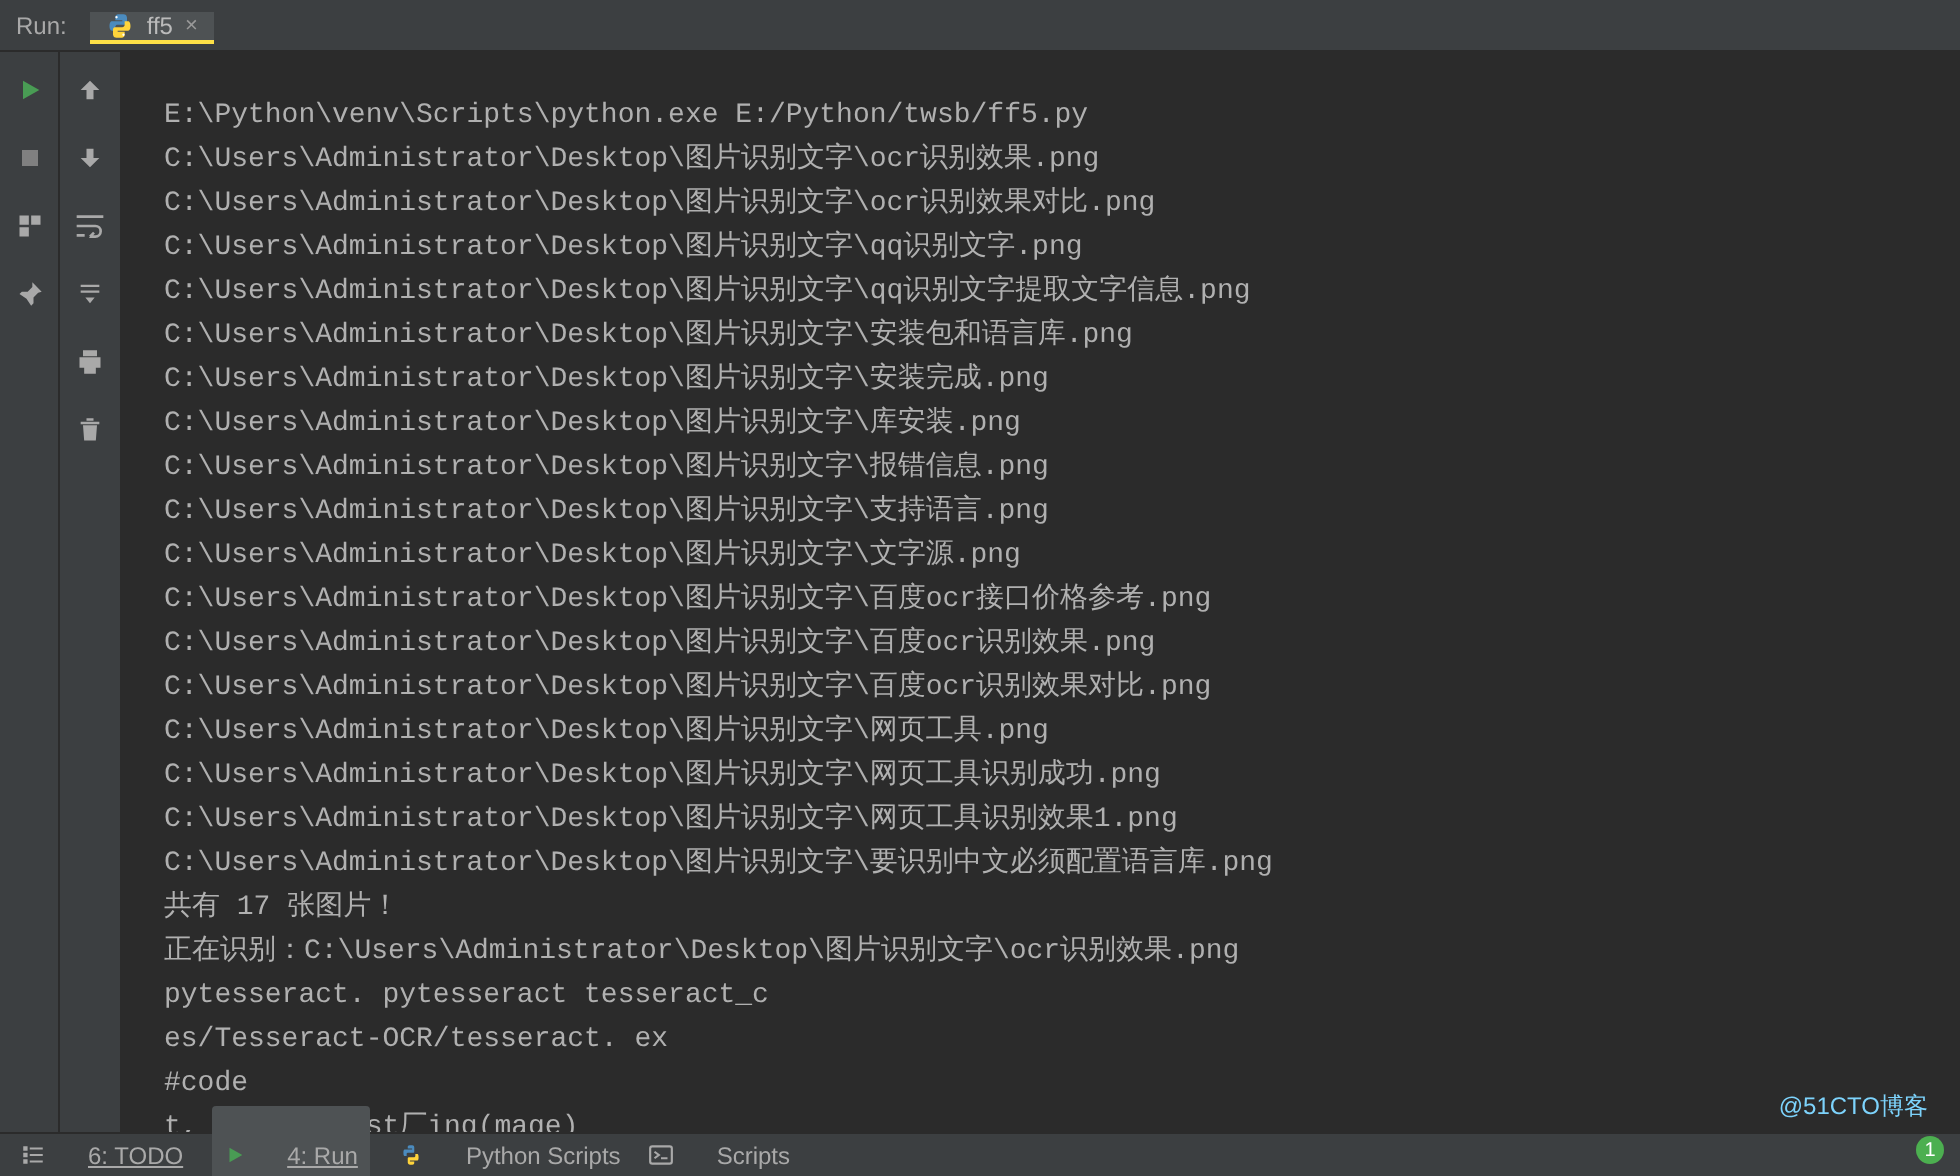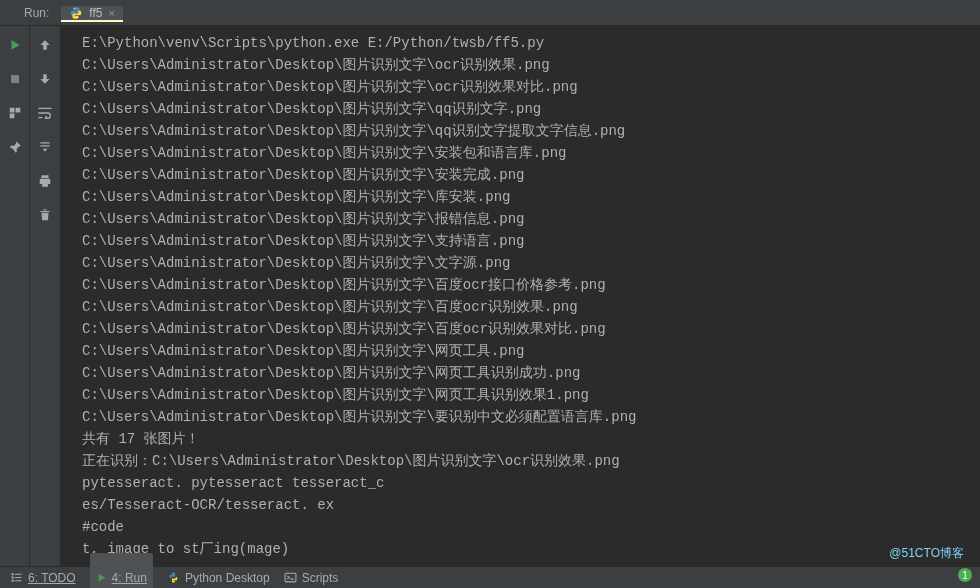--- a/index.html
+++ b/index.html
@@ -11,32 +11,32 @@
     color: #bbbbbb;
     overflow: hidden;
     position: relative;
   }
   .top-bar {
     display: flex;
     align-items: center;
     height: 26px;
     background: #3c3f41;
     border-bottom: 1px solid #2b2b2b;
-    padding-left: 24px;
+    padding-left: 8px;
   }
   .top-bar .label {
     color: #a9a9a9;
     font-size: 12px;
     margin-right: 12px;
   }
   .tab {
     display: flex;
     align-items: center;
     background: #4e5254;
-    border-bottom: 2px solid #fef9c3;
+    border-bottom: 2px solid #fde047;
     height: 16px;
     padding: 0 8px;
     margin-top: 2px;
     gap: 6px;
   }
   .tab .fname { color: #bbbbbb; font-size: 12px; }
   .tab .close { color: #999; cursor: pointer; font-size: 11px; }
   .content {
     position: absolute;
     top: 26px; left: 0; right: 0; bottom: 22px;
@@ -59,37 +59,38 @@
     background: #2b2b2b;
     overflow: hidden;
   }
   .console {
     font-family: Consolas, "Courier New", monospace;
     font-size: 14px;
     line-height: 22px;
     color: #b0b0b0;
     padding: 6px 8px 6px 22px;
     white-space: pre;
+    margin-top: 15px;
   }
   .console .line { display: block; }
   .bottom-bar {
     position: absolute;
     bottom: 0; left: 0; right: 0;
     height: 22px;
     background: #3c3f41;
     border-top: 1px solid #2b2b2b;
     display: flex;
     align-items: center;
     gap: 14px;
     padding-left: 10px;
   }
   .bottom-bar .item {
     display: flex;
     align-items: center;
-    gap: 5px;
+    gap: 21px;
     color: #a9a9a9;
     font-size: 12px;
     cursor: pointer;
   }
   .bottom-bar .item.sel {
     background: #4e5254;
     padding: 18px 6px;
     border-radius: 2px;
   }
   .badge {
@@ -219,21 +220,21 @@
     </span>
     <span><span class="underline">4: Run</span></span>
   </div>
   <div class="item">
     <span class="icon">
       <svg width="13" height="13" viewBox="0 0 24 24">
           <path fill="#4b8bbe" d="M11 3c-2 0-2 1-2 2v1h4v1H6s-1 0-1 3 1 3 1 3h2v-2s0-1 1-1h5s1 0 1-1V5s0-2-2-2h-2z"></path>
           <path fill="#ffd43b" d="M13 21c2 0 2-1 2-2v-1h-4v-1h7s1 0 1-3-1-3-1-3h-2v2s0 1-1 1h-5s-1 0-1 1v4s0 2 2 2h2z"></path>
         </svg>
     </span>
-    <span>Python Desktop</span>
+    <span>Python Scripts</span>
   </div>
   <div class="item">
     <span class="icon">
       <svg width="13" height="13" viewBox="0 0 24 24">
           <rect x="2" y="4" width="20" height="16" rx="2" fill="none" stroke="#a9a9a9" stroke-width="2"></rect>
           <path stroke="#a9a9a9" stroke-width="2" fill="none" d="M6 9l4 3-4 3M12 15h6"></path>
         </svg>
     </span>
     <span>Scripts</span>
   </div>

